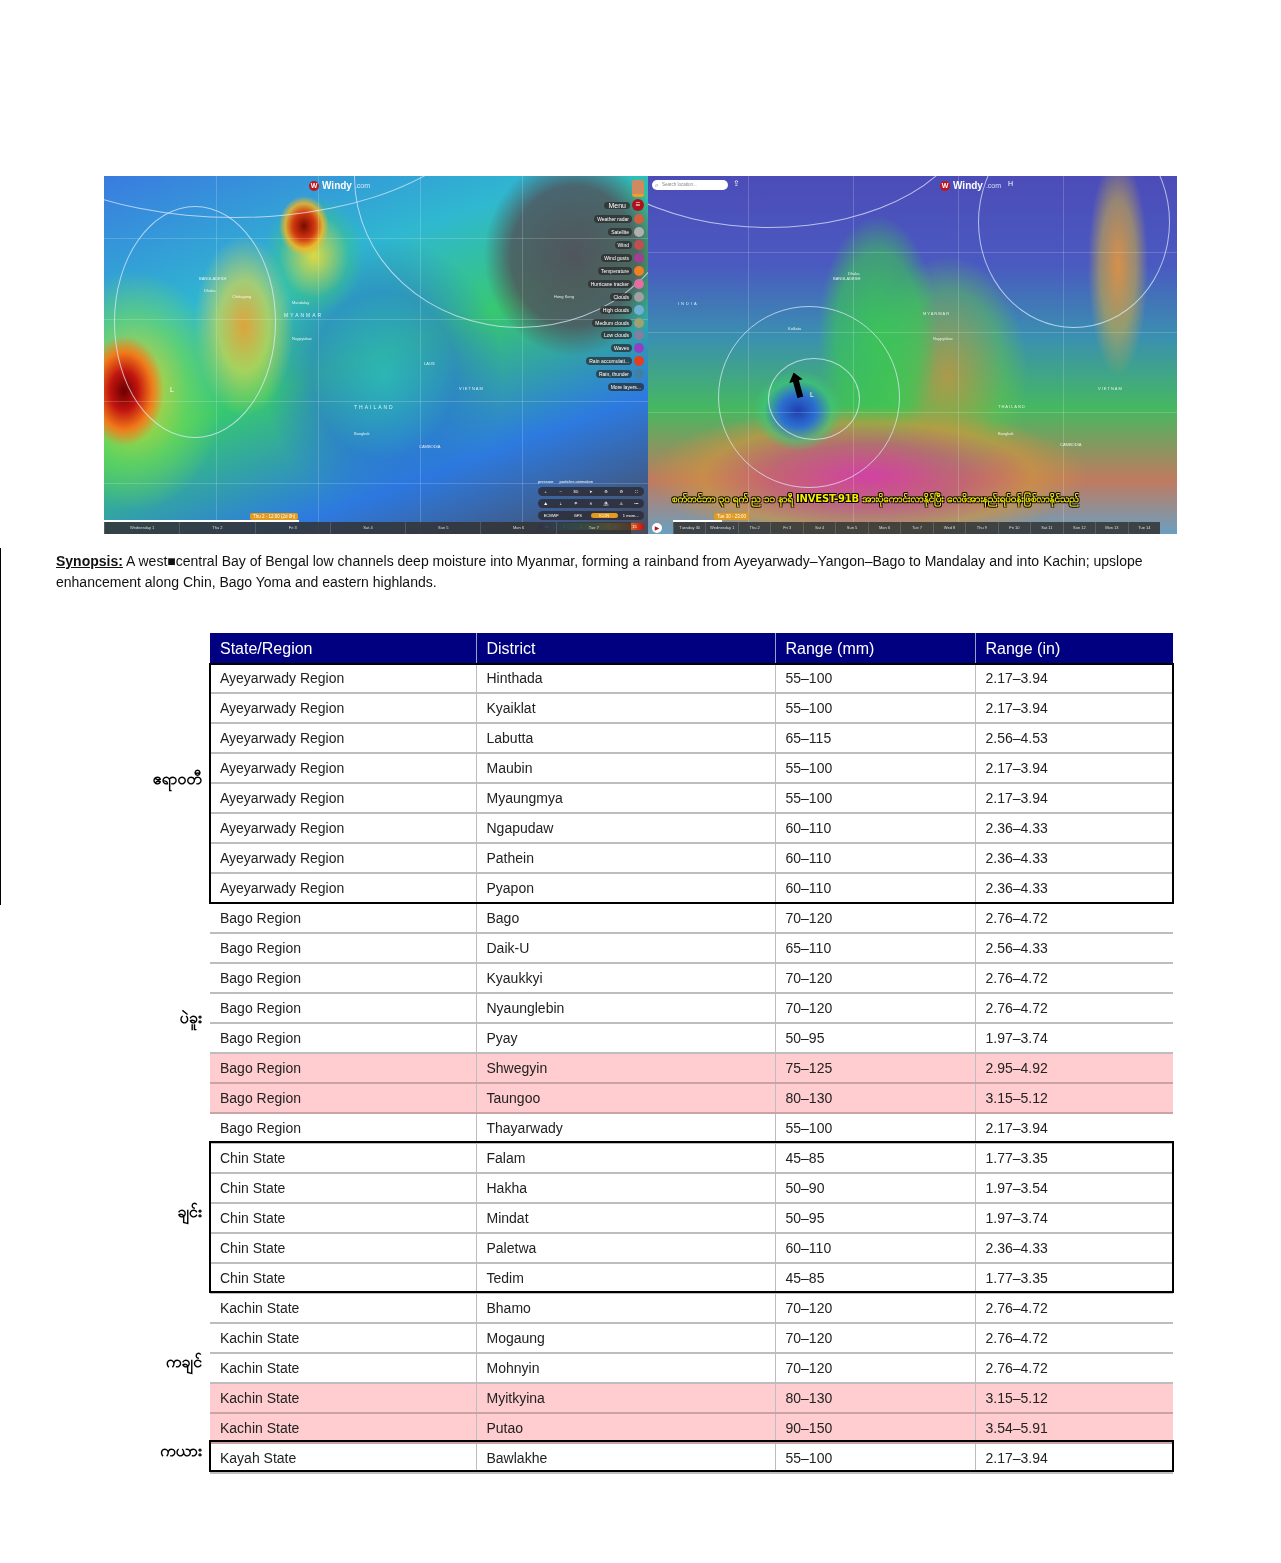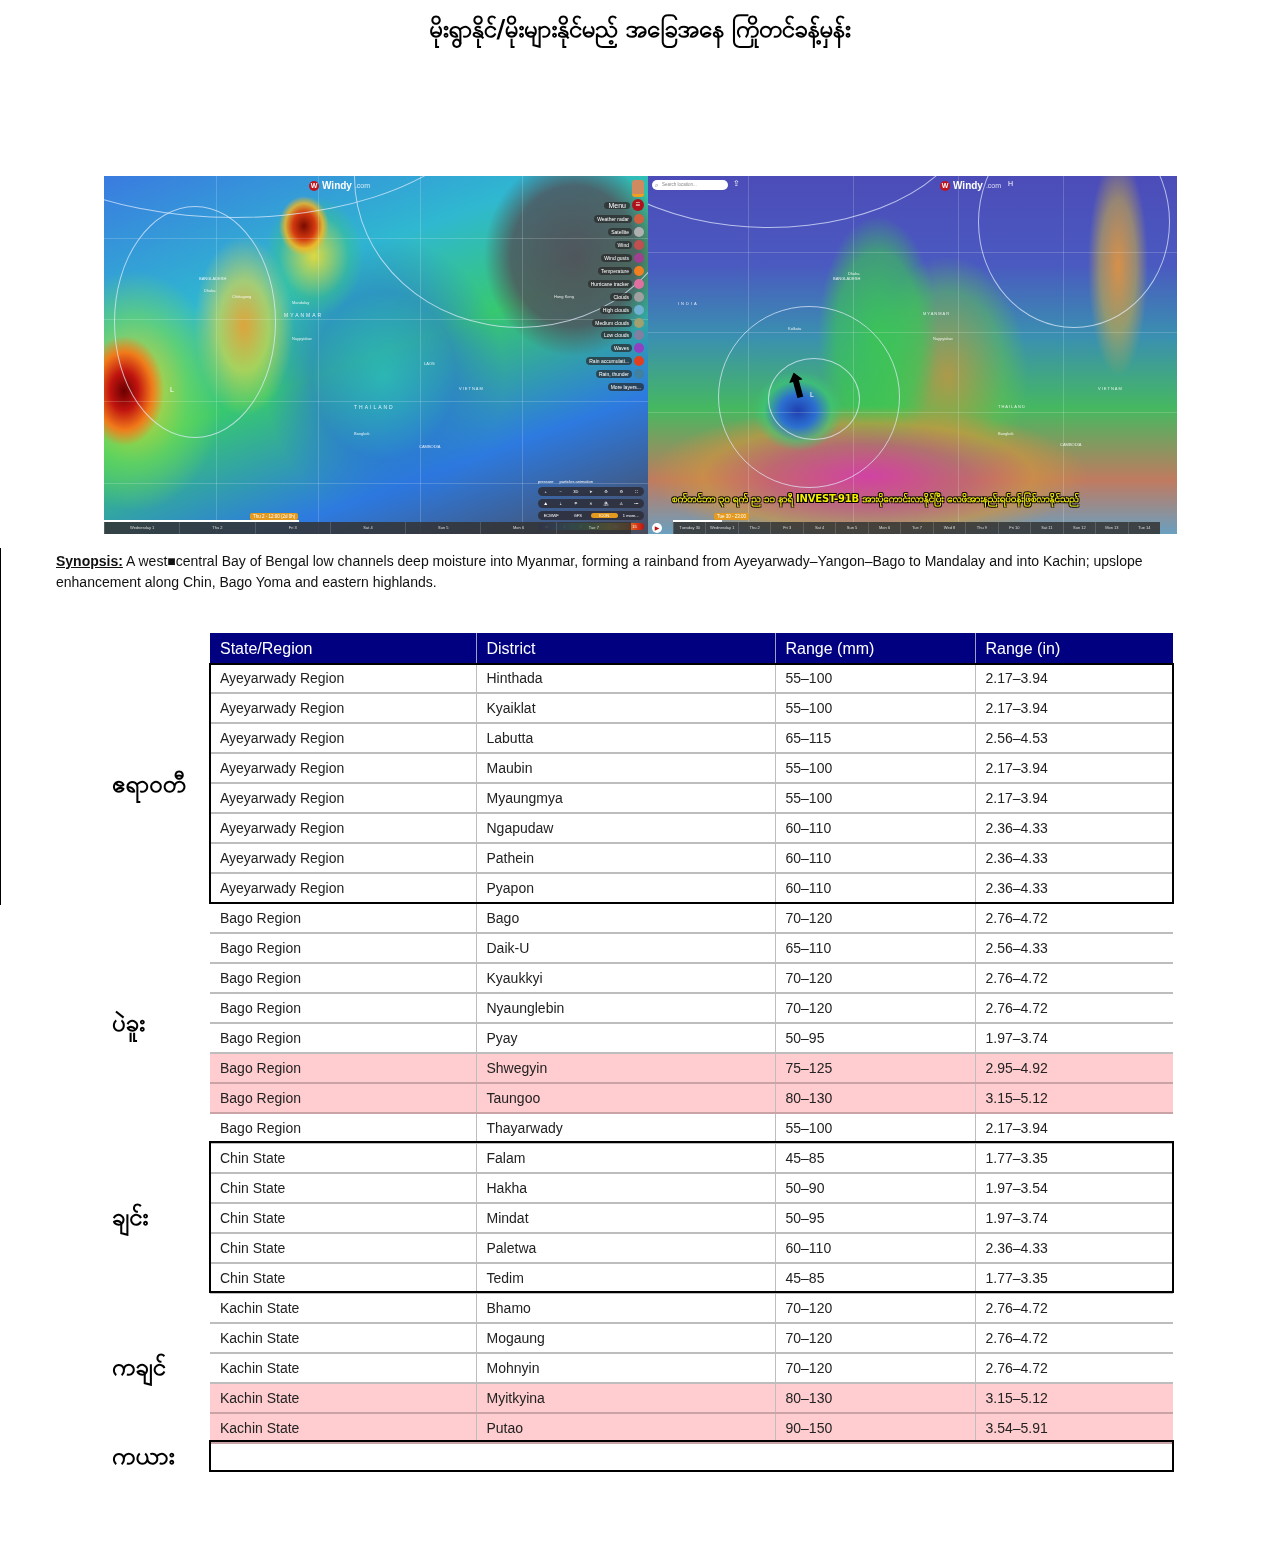--- a/index.html
+++ b/index.html
@@ -75,27 +75,26 @@
   table { border-collapse: collapse; width: 963px; table-layout: fixed; font-size: 14px; }
   col.c1 { width: 266px; } col.c2 { width: 299px; } col.c3 { width: 200px; } col.c4 { width: 198px; }
   th { background: #000080; color: #fff; text-align: left; font-weight: normal; font-size: 16px; height: 31px; padding: 0 0 0 10px; border-right: 1px solid #9aa0c0; }
   th:last-child { border-right: none; }
   td { height: 28px; padding: 0 0 0 10px; color: #222; border-bottom: 2px solid #bdbdbd; border-right: 1px solid #bdbdbd; white-space: nowrap; }
   td:last-child { border-right: none; }
   tr.hl td { background: #ffcccf; border-bottom-color: #c9a3a6; }
 
   .group-box { position: absolute; border: 2px solid #000; box-sizing: border-box; pointer-events: none; }
 
-  .region-label { position: absolute; font-family: "DejaVu Sans", sans-serif; font-weight: bold; font-size: 24px; color: #000; width: 90px; }
+  .region-label { position: absolute; font-family: "DejaVu Sans", sans-serif; font-weight: bold; font-size: 16px; color: #000; text-align: right; width: 90px; }
 </style>
 </head>
 <body>
 
 <div class="title">
-  <div>မိုးရွာနိုင်/မိုးများနိုင်မည့် အခြေအနေ ကြိုတင်ခန့်မှန်း</div>
 </div>
 
 <div class="maps">
 
   <div class="map map-left">
     <div class="grid-line-h" style="top:62px"></div>
     <div class="grid-line-h" style="top:143px"></div>
     <div class="grid-line-h" style="top:225px"></div>
     <div class="grid-line-h" style="top:307px"></div>
     <div class="grid-line-v" style="left:112px"></div>
@@ -480,20 +479,26 @@
           <td>Myitkyina</td>
           <td>80–130</td>
           <td>3.15–5.12</td>
         </tr>
         <tr class="hl">
           <td>Kachin State</td>
           <td>Putao</td>
           <td>90–150</td>
           <td>3.54–5.91</td>
         </tr>
+        <tr>
+          <td>Kayah State</td>
+          <td>Bawlakhe</td>
+          <td>55–100</td>
+          <td>2.17–3.94</td>
+        </tr>
       </tbody>
   </table>
 </div>
 <div id="overlays">
     <div class="group-box" style="left: 209px; top: 663px; width: 965px; height: 241.2px;"></div>
     <div class="region-label" style="left: 112px; top: 767.6px;">ဧရာဝတီ</div>
     <div class="region-label" style="left: 112px; top: 1006.8px;">ပဲခူး</div>
     <div class="group-box" style="left: 209px; top: 1141.4px; width: 965px; height: 151.5px;"></div>
     <div class="region-label" style="left: 112px; top: 1201.15px;">ချင်း</div>
     <div class="region-label" style="left: 112px; top: 1350.65px;">ကချင်</div>

